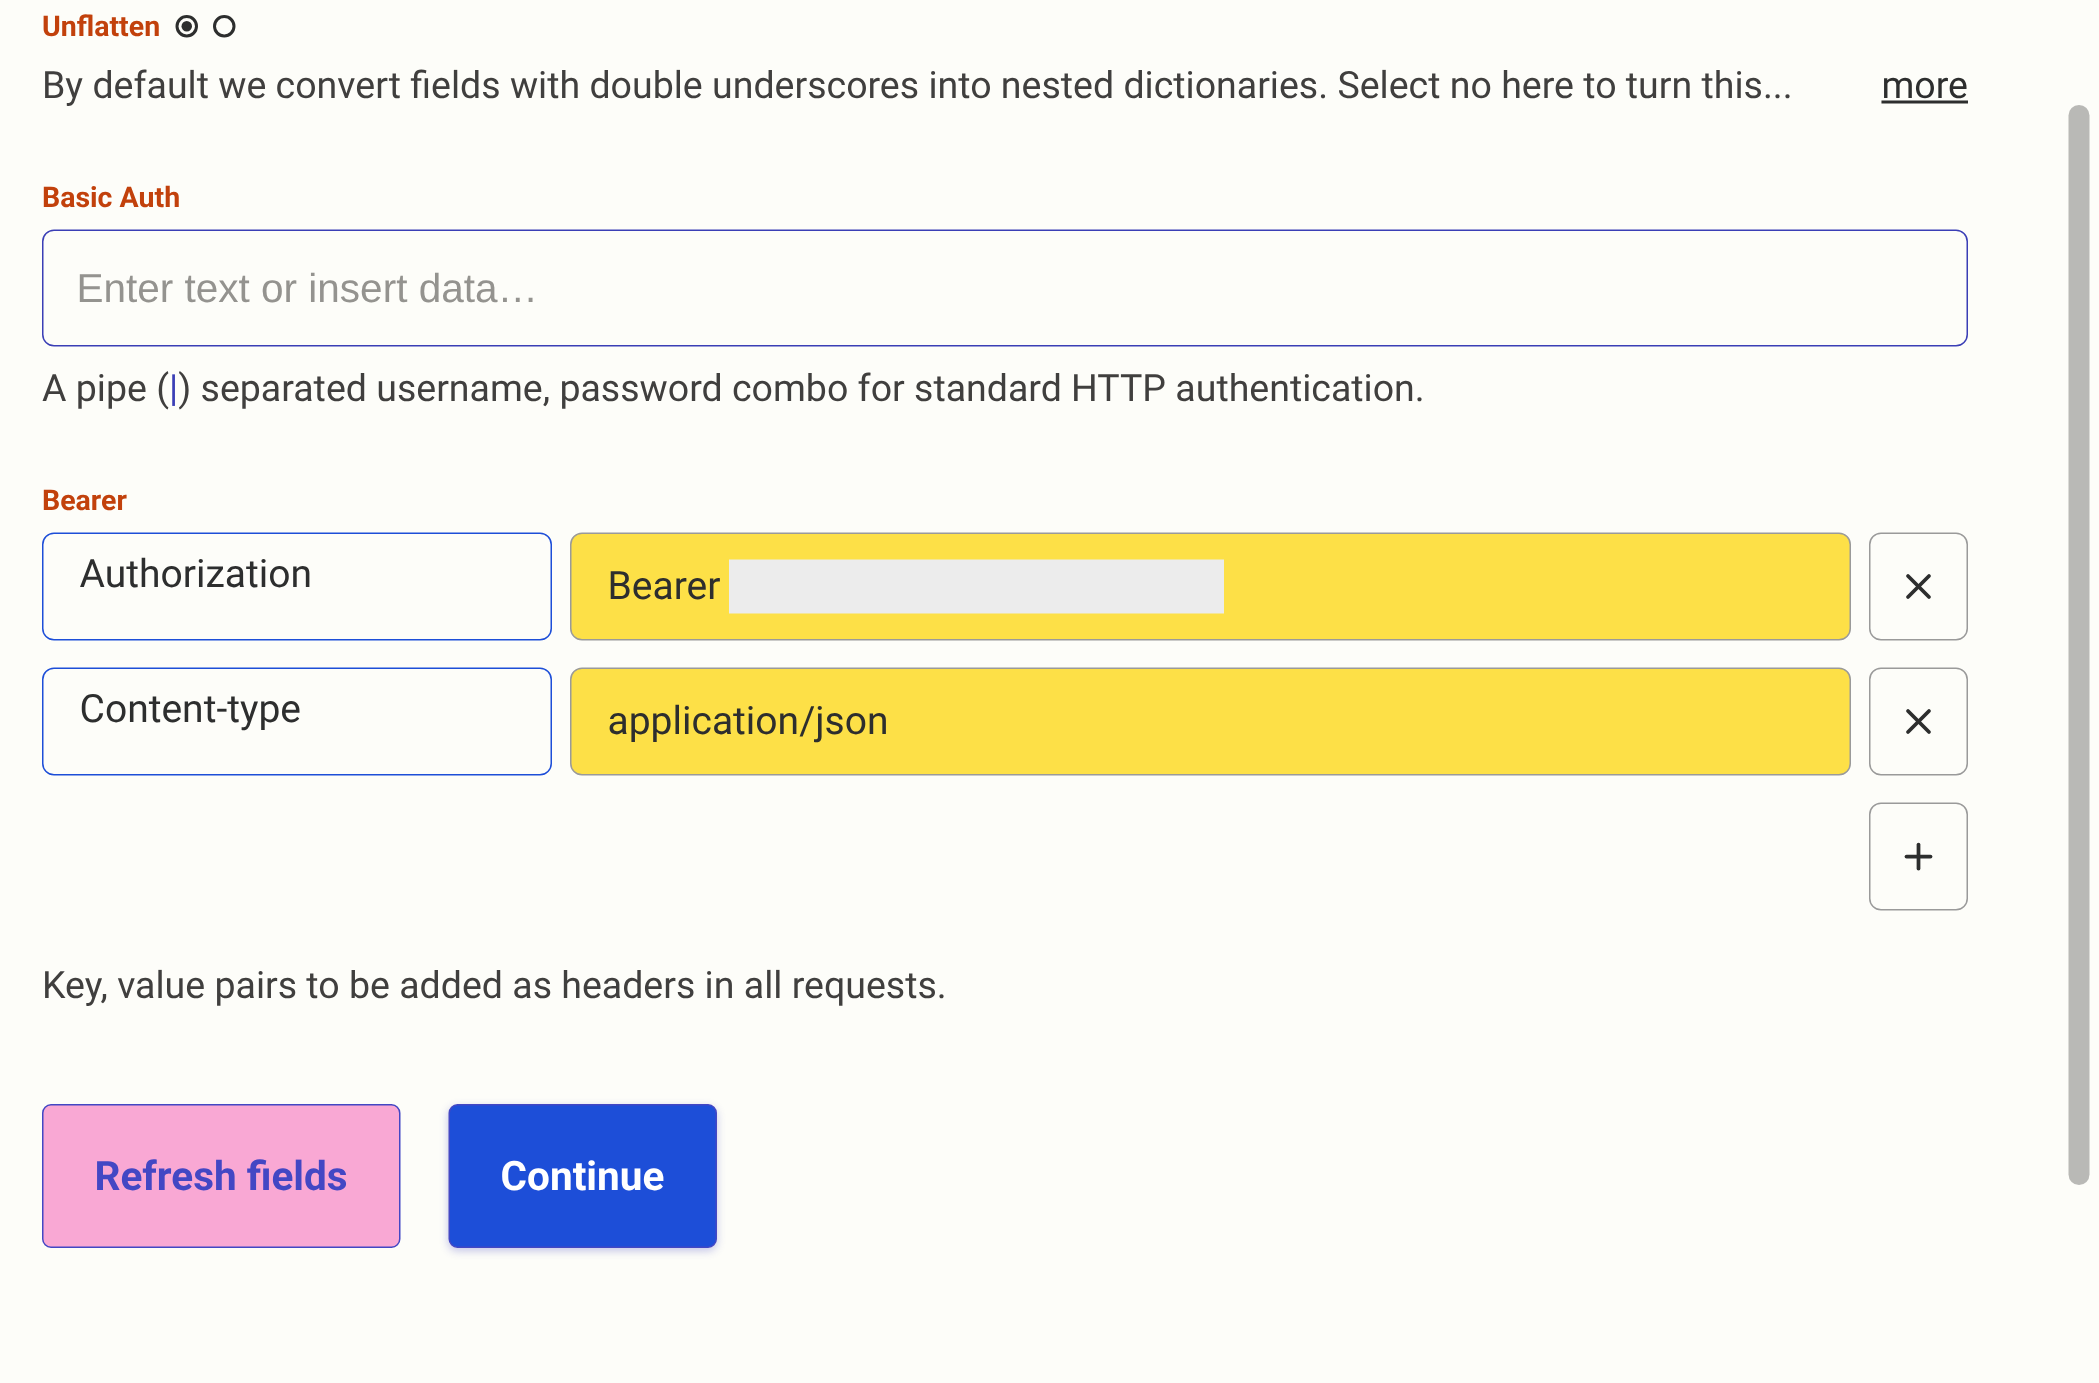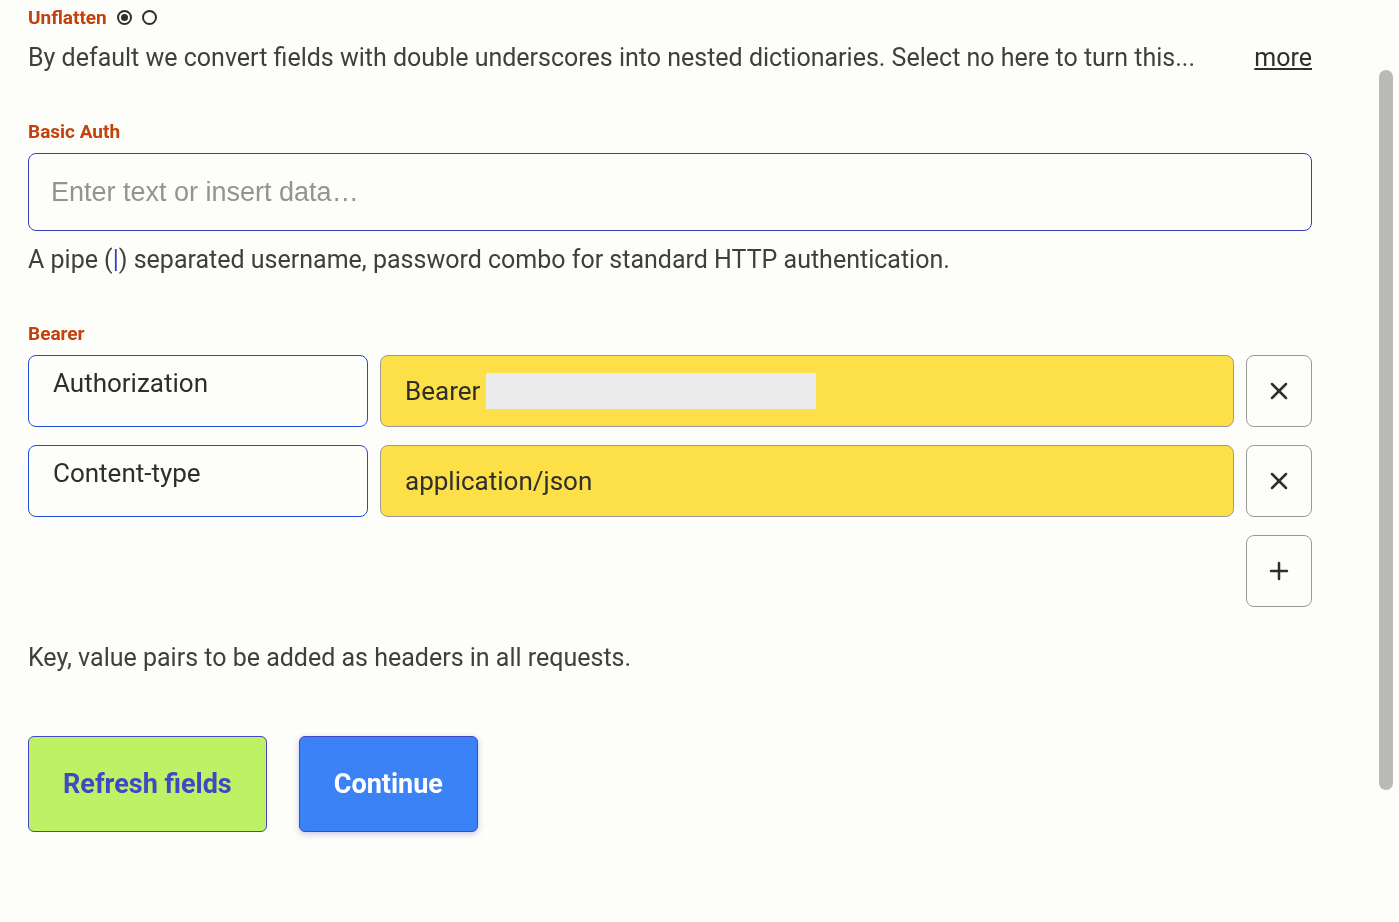--- a/index.html
+++ b/index.html
@@ -146,26 +146,26 @@
     border-radius: 6px;
     font-size: 27px;
     font-weight: 700;
     display: flex;
     align-items: center;
     justify-content: center;
     cursor: pointer;
     padding: 0 34px;
   }
   .btn-outline {
-    background: #bef264;
+    background: #f9a8d4;
     border: 1px solid #4347c4;
     color: #4347c4;
   }
   .btn-primary {
-    background: #3b82f6;
+    background: #1d4ed8;
     border: 1px solid #4347c4;
     color: #fff;
     box-shadow: 0 2px 6px rgba(67,71,196,0.3);
   }
   .scrollbar {
     position: absolute;
     right: 6px;
     top: 70px;
     width: 14px;
     height: 720px;

